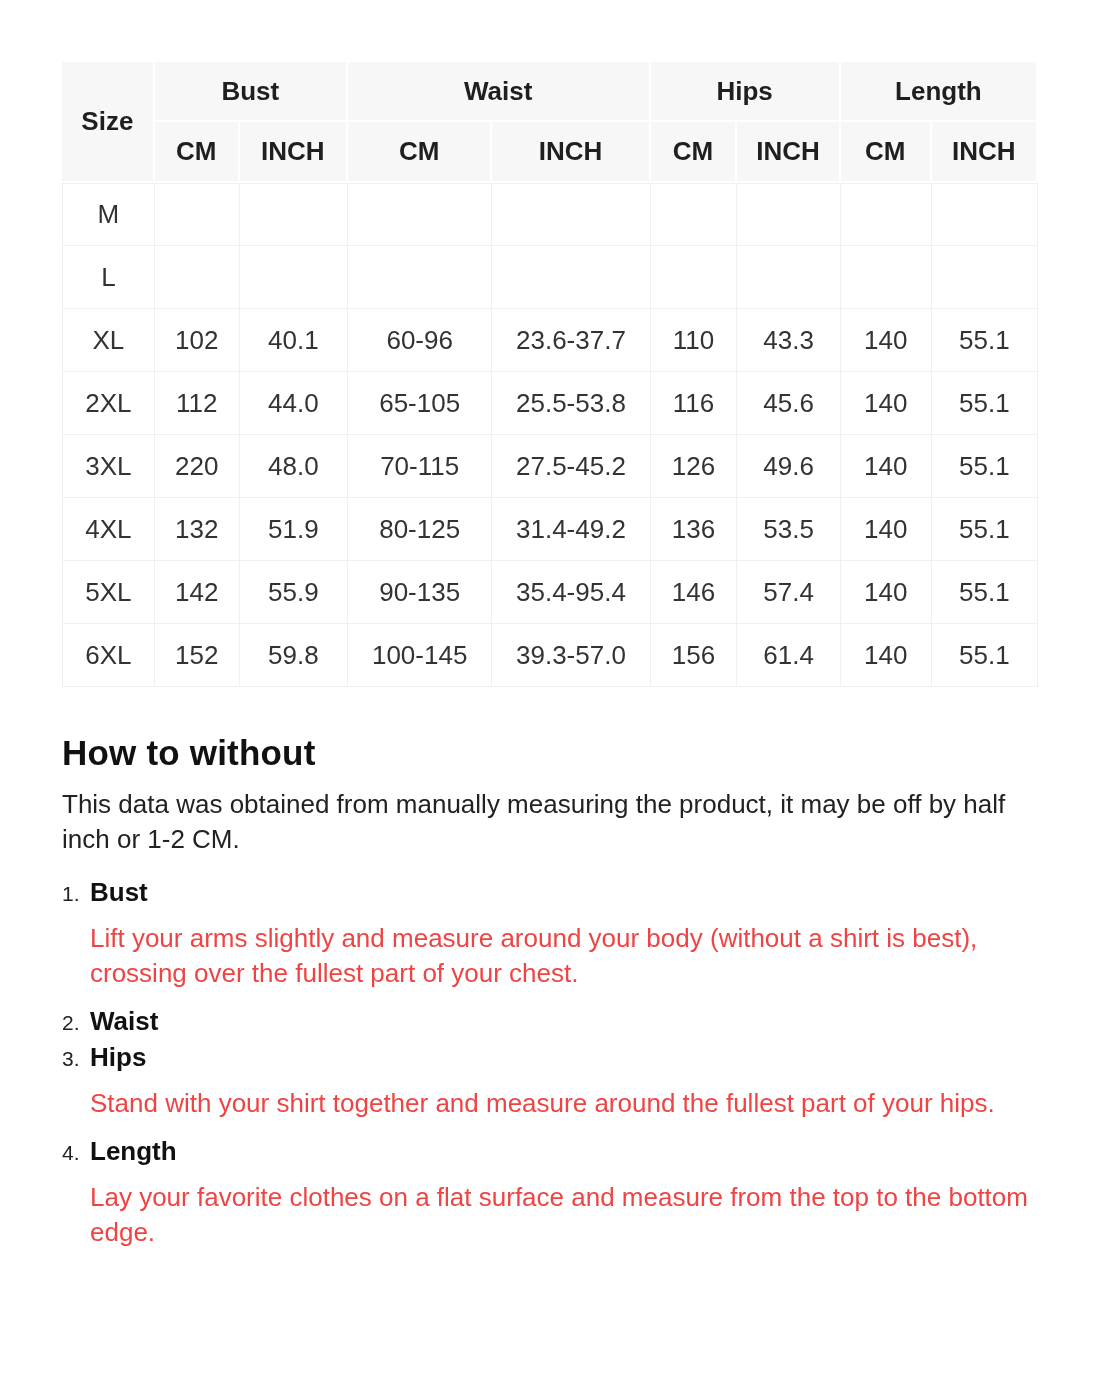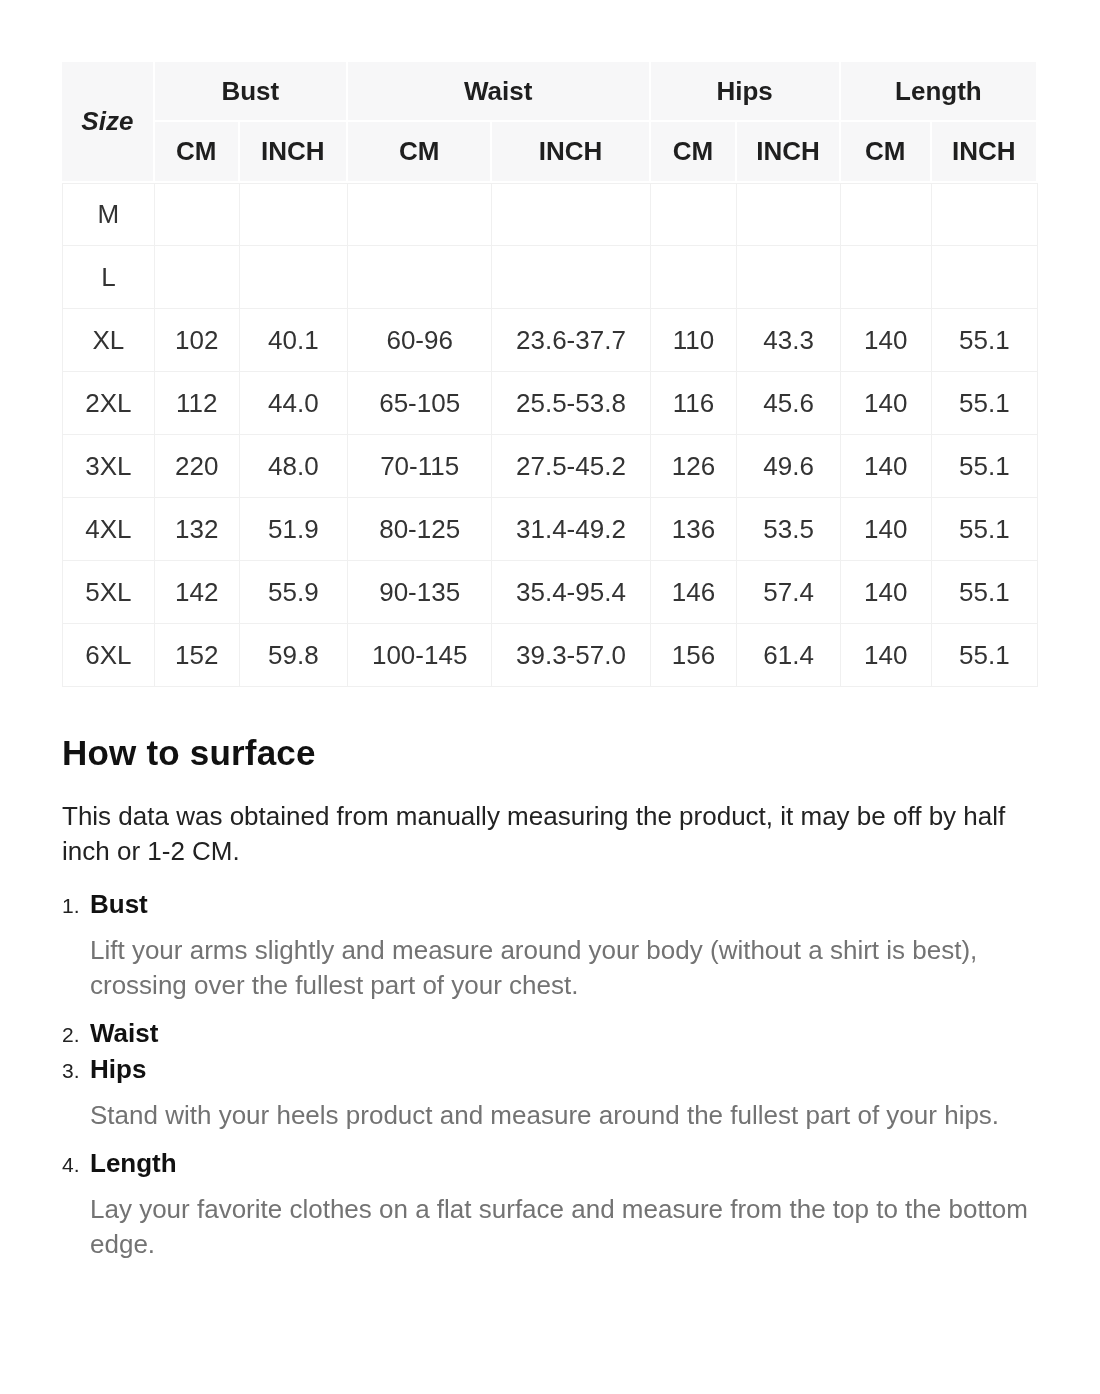--- a/index.html
+++ b/index.html
@@ -31,21 +31,21 @@
   }
   th {
     background: #f7f7f8;
     font-weight: 700;
     color: #1f1f1f;
     border-right: 2px solid #ffffff;
     border-bottom: 2px solid #ffffff;
   }
   thead tr.group-row th { height: 60px; }
   thead tr.unit-row th { height: 61px; }
-  th.size-header { height: 121px; font-style: italic; }
+  th.size-header { height: 121px; }
   td {
     height: 63px;
     color: #333333;
     background: #ffffff;
     border-right: 1px solid #f0f0f0;
     border-bottom: 1px solid #f0f0f0;
   }
   td:first-child { border-left: 1px solid #f0f0f0; }
   tbody tr:first-child td { border-top: 1px solid #f0f0f0; }
 
@@ -55,21 +55,21 @@
     line-height: 40px;
     font-weight: 700;
     color: #111111;
     margin: 46px 0 0 0;
     letter-spacing: 0.2px;
   }
   p.intro {
     font-size: 26px;
     line-height: 35px;
     color: #222222;
-    margin: 26px 0 0 0;
+    margin: 14px 0 0 0;
     max-width: 976px;
   }
   ol.steps {
     list-style: none;
     margin: 18px 0 0 0;
     padding: 0;
   }
   ol.steps li { margin: 0; }
   .step-head {
     display: flex;
@@ -83,21 +83,21 @@
   }
   .step-title {
     font-size: 26px;
     font-weight: 700;
     color: #111111;
   }
   .step-desc {
     margin: 10px 0 13px 28px;
     font-size: 26px;
     line-height: 35px;
-    color: #737373;
+    color: #ef4444;
     max-width: 948px;
   }
 </style>
 </head>
 <body>
 
 <div class="page">
 
   <table class="size-chart">
     <colgroup>
@@ -215,21 +215,21 @@
         <td>100-145</td>
         <td>39.3-57.0</td>
         <td>156</td>
         <td>61.4</td>
         <td>140</td>
         <td>55.1</td>
       </tr>
     </tbody>
   </table>
 
-  <h2 class="how-title">How to surface</h2>
+  <h2 class="how-title">How to without</h2>
 
   <p class="intro">This data was obtained from manually measuring the product, it may be off by half inch or 1-2 CM.</p>
 
   <ol class="steps">
     <li>
       <div class="step-head">
         <span class="step-num">1.</span>
         <span class="step-title">Bust</span>
       </div>
       <p class="step-desc">Lift your arms slightly and measure around your body (without a shirt is best), crossing over the fullest part of your chest.</p>
@@ -238,21 +238,21 @@
       <div class="step-head">
         <span class="step-num">2.</span>
         <span class="step-title">Waist</span>
       </div>
     </li>
     <li>
       <div class="step-head">
         <span class="step-num">3.</span>
         <span class="step-title">Hips</span>
       </div>
-      <p class="step-desc">Stand with your heels product and measure around the fullest part of your hips.</p>
+      <p class="step-desc">Stand with your shirt together and measure around the fullest part of your hips.</p>
     </li>
     <li>
       <div class="step-head">
         <span class="step-num">4.</span>
         <span class="step-title">Length</span>
       </div>
       <p class="step-desc">Lay your favorite clothes on a flat surface and measure from the top to the bottom edge.</p>
     </li>
   </ol>
 

